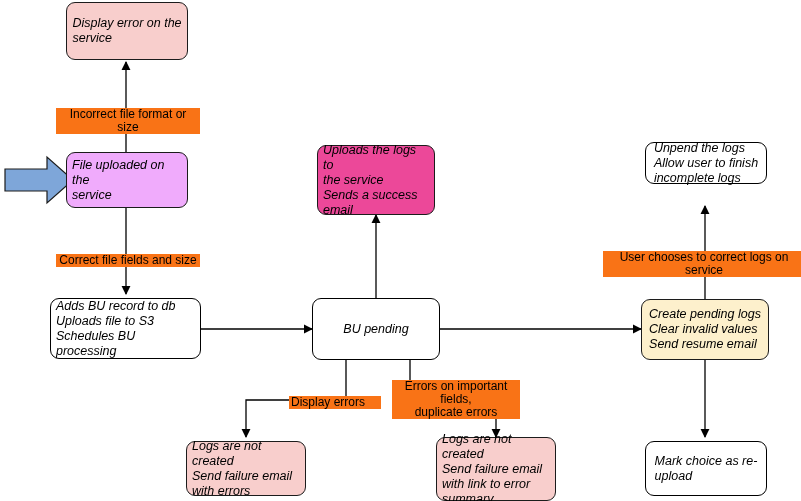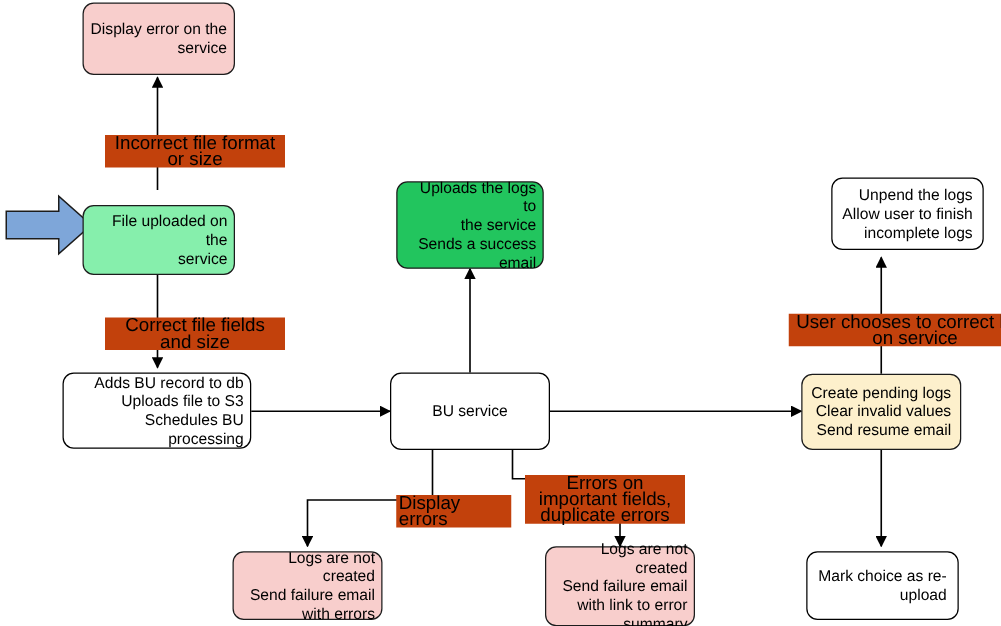--- a/index.html
+++ b/index.html
@@ -27,44 +27,44 @@
     pointer-events: none;
   }
   .node {
     position: absolute;
     box-sizing: border-box;
     border: 1px solid #000000;
     border-radius: 9px;
     display: flex;
     align-items: center;
     justify-content: center;
-    text-align: right;
+    text-align: left;
     font-size: 12.5px;
     line-height: 15px;
     color: #000000;
     background: #ffffff;
     padding: 2px 5px;
     white-space: pre-line;
+    font-style: italic;
   }
   .node.pink   { background: #f8cecc; border-color: #1c1c1c; }
-  .node.blue   { background: #86efac; border-color: #1c1c1c; margin-top: 12px; }
-  .node.green  { background: #22c55e; border-color: #1c1c1c; }
+  .node.blue   { background: #f0abfc; border-color: #1c1c1c; }
+  .node.green  { background: #ec4899; border-color: #1c1c1c; }
   .node.yellow { background: #fdf0cc; border-color: #1c1c1c; }
   .node.plain  { background: #ffffff; border-color: #000000; }
 
   .edge-label {
     position: absolute;
-    font-size: 15px;
+    font-size: 12px;
     line-height: 13px;
     color: #000000;
     text-align: center;
     white-space: pre-line;
-    background: #c2410c;
+    background: #f97316;
     padding: 0 2px;
-    margin-left: 28px;
   }
 </style>
 </head>
 <body>
 
 <div id="canvas">
 
   <svg id="wires" viewBox="0 0 801 501" xmlns="http://www.w3.org/2000/svg">
     <defs>
       <marker id="ah" viewBox="0 0 10 10" refX="9" refY="5" markerWidth="7" markerHeight="7" orient="auto-start-reverse">
@@ -121,32 +121,32 @@
 
   <div class="node plain" style="left:50px; top:298px; width:151px; height:61px;">Adds BU record to db
 Uploads file to S3
 Schedules BU processing</div>
 
   <div class="node green" style="left:317px; top:145px; width:118px; height:70px;">Uploads the logs to
 the service
 Sends a success
 email</div>
 
-  <div class="node plain" style="left:312px; top:298px; width:128px; height:62px;">BU service</div>
+  <div class="node plain" style="left:312px; top:298px; width:128px; height:62px;">BU pending</div>
 
   <div class="node pink" style="left:186px; top:441px; width:120px; height:55px;">Logs are not created
 Send failure email
 with errors</div>
 
   <div class="node pink" style="left:436px; top:437px; width:120px; height:64px;">Logs are not created
 Send failure email
 with link to error
 summary</div>
 
-  <div class="node plain" style="left:645px; top:142px; width:122px; height:58px;margin-left:20px;">Unpend the logs
+  <div class="node plain" style="left:645px; top:142px; width:122px; height:42px;">Unpend the logs
 Allow user to finish
 incomplete logs</div>
 
   <div class="node plain" style="left:645px; top:441px; width:122px; height:55px;">Mark choice as re-
 upload</div>
 
   <div class="node yellow" style="left:641px; top:299px; width:128px; height:61px;">Create pending logs
 Clear invalid values
 Send resume email</div>
 

